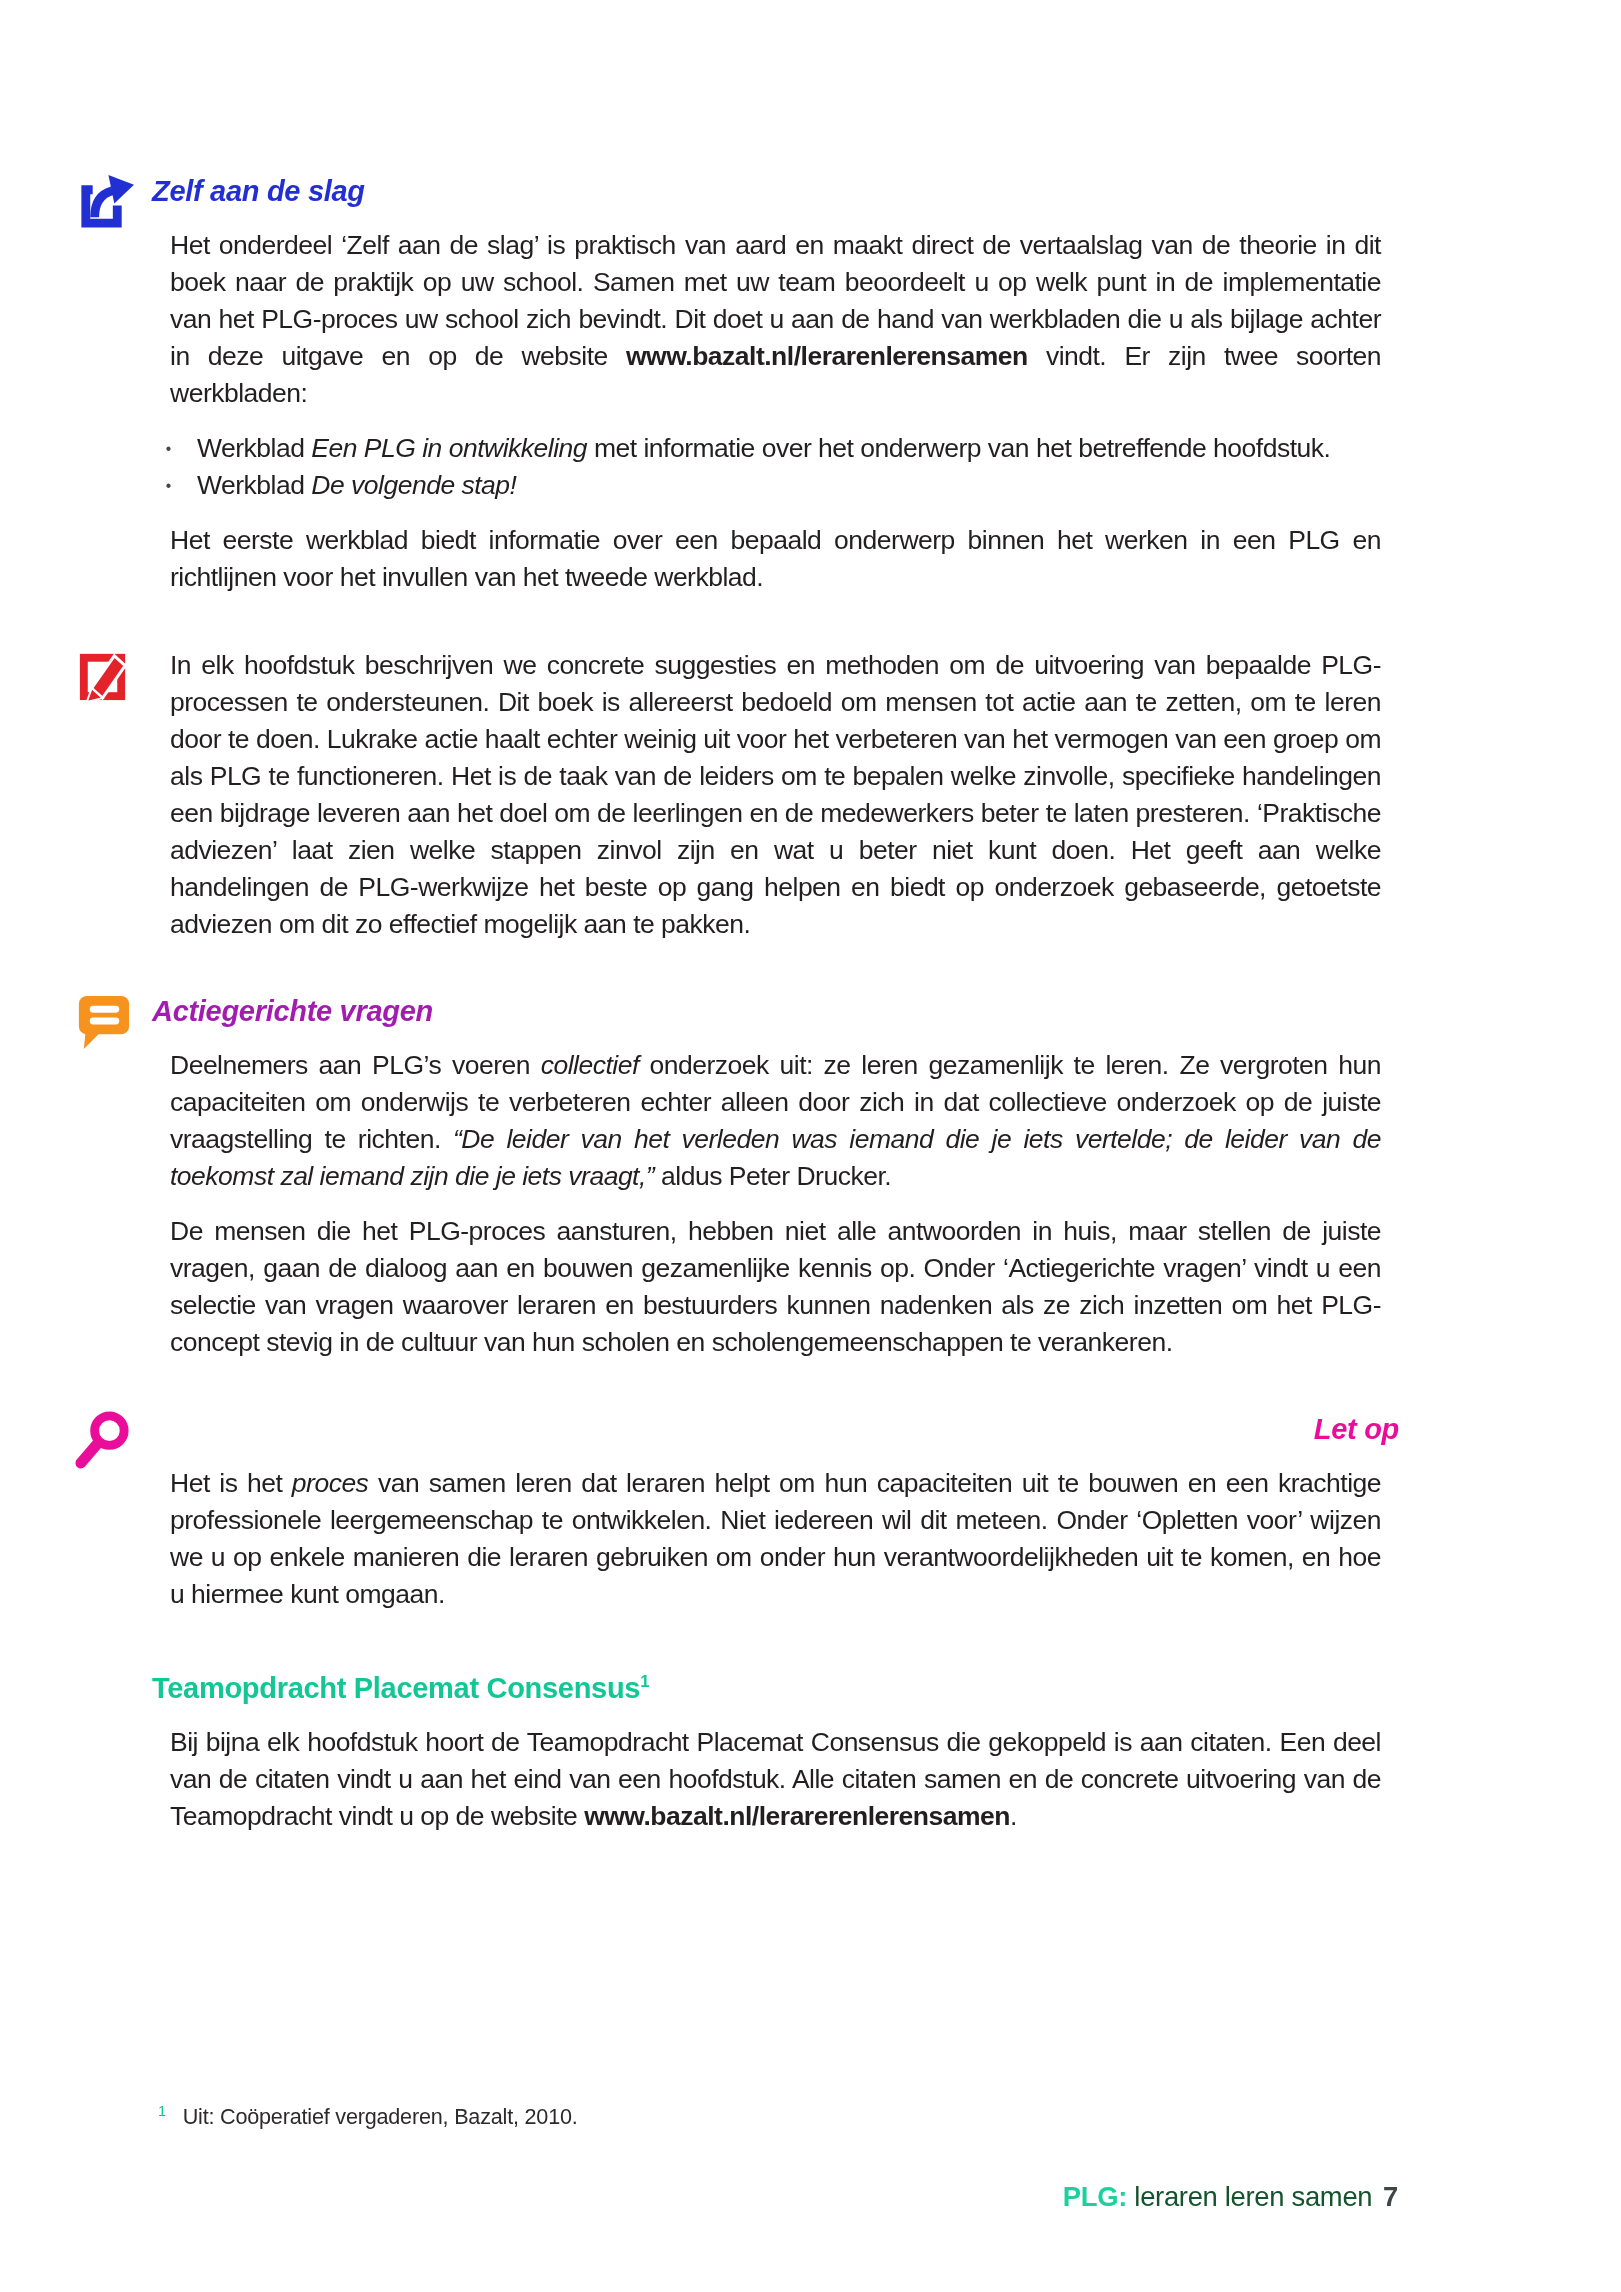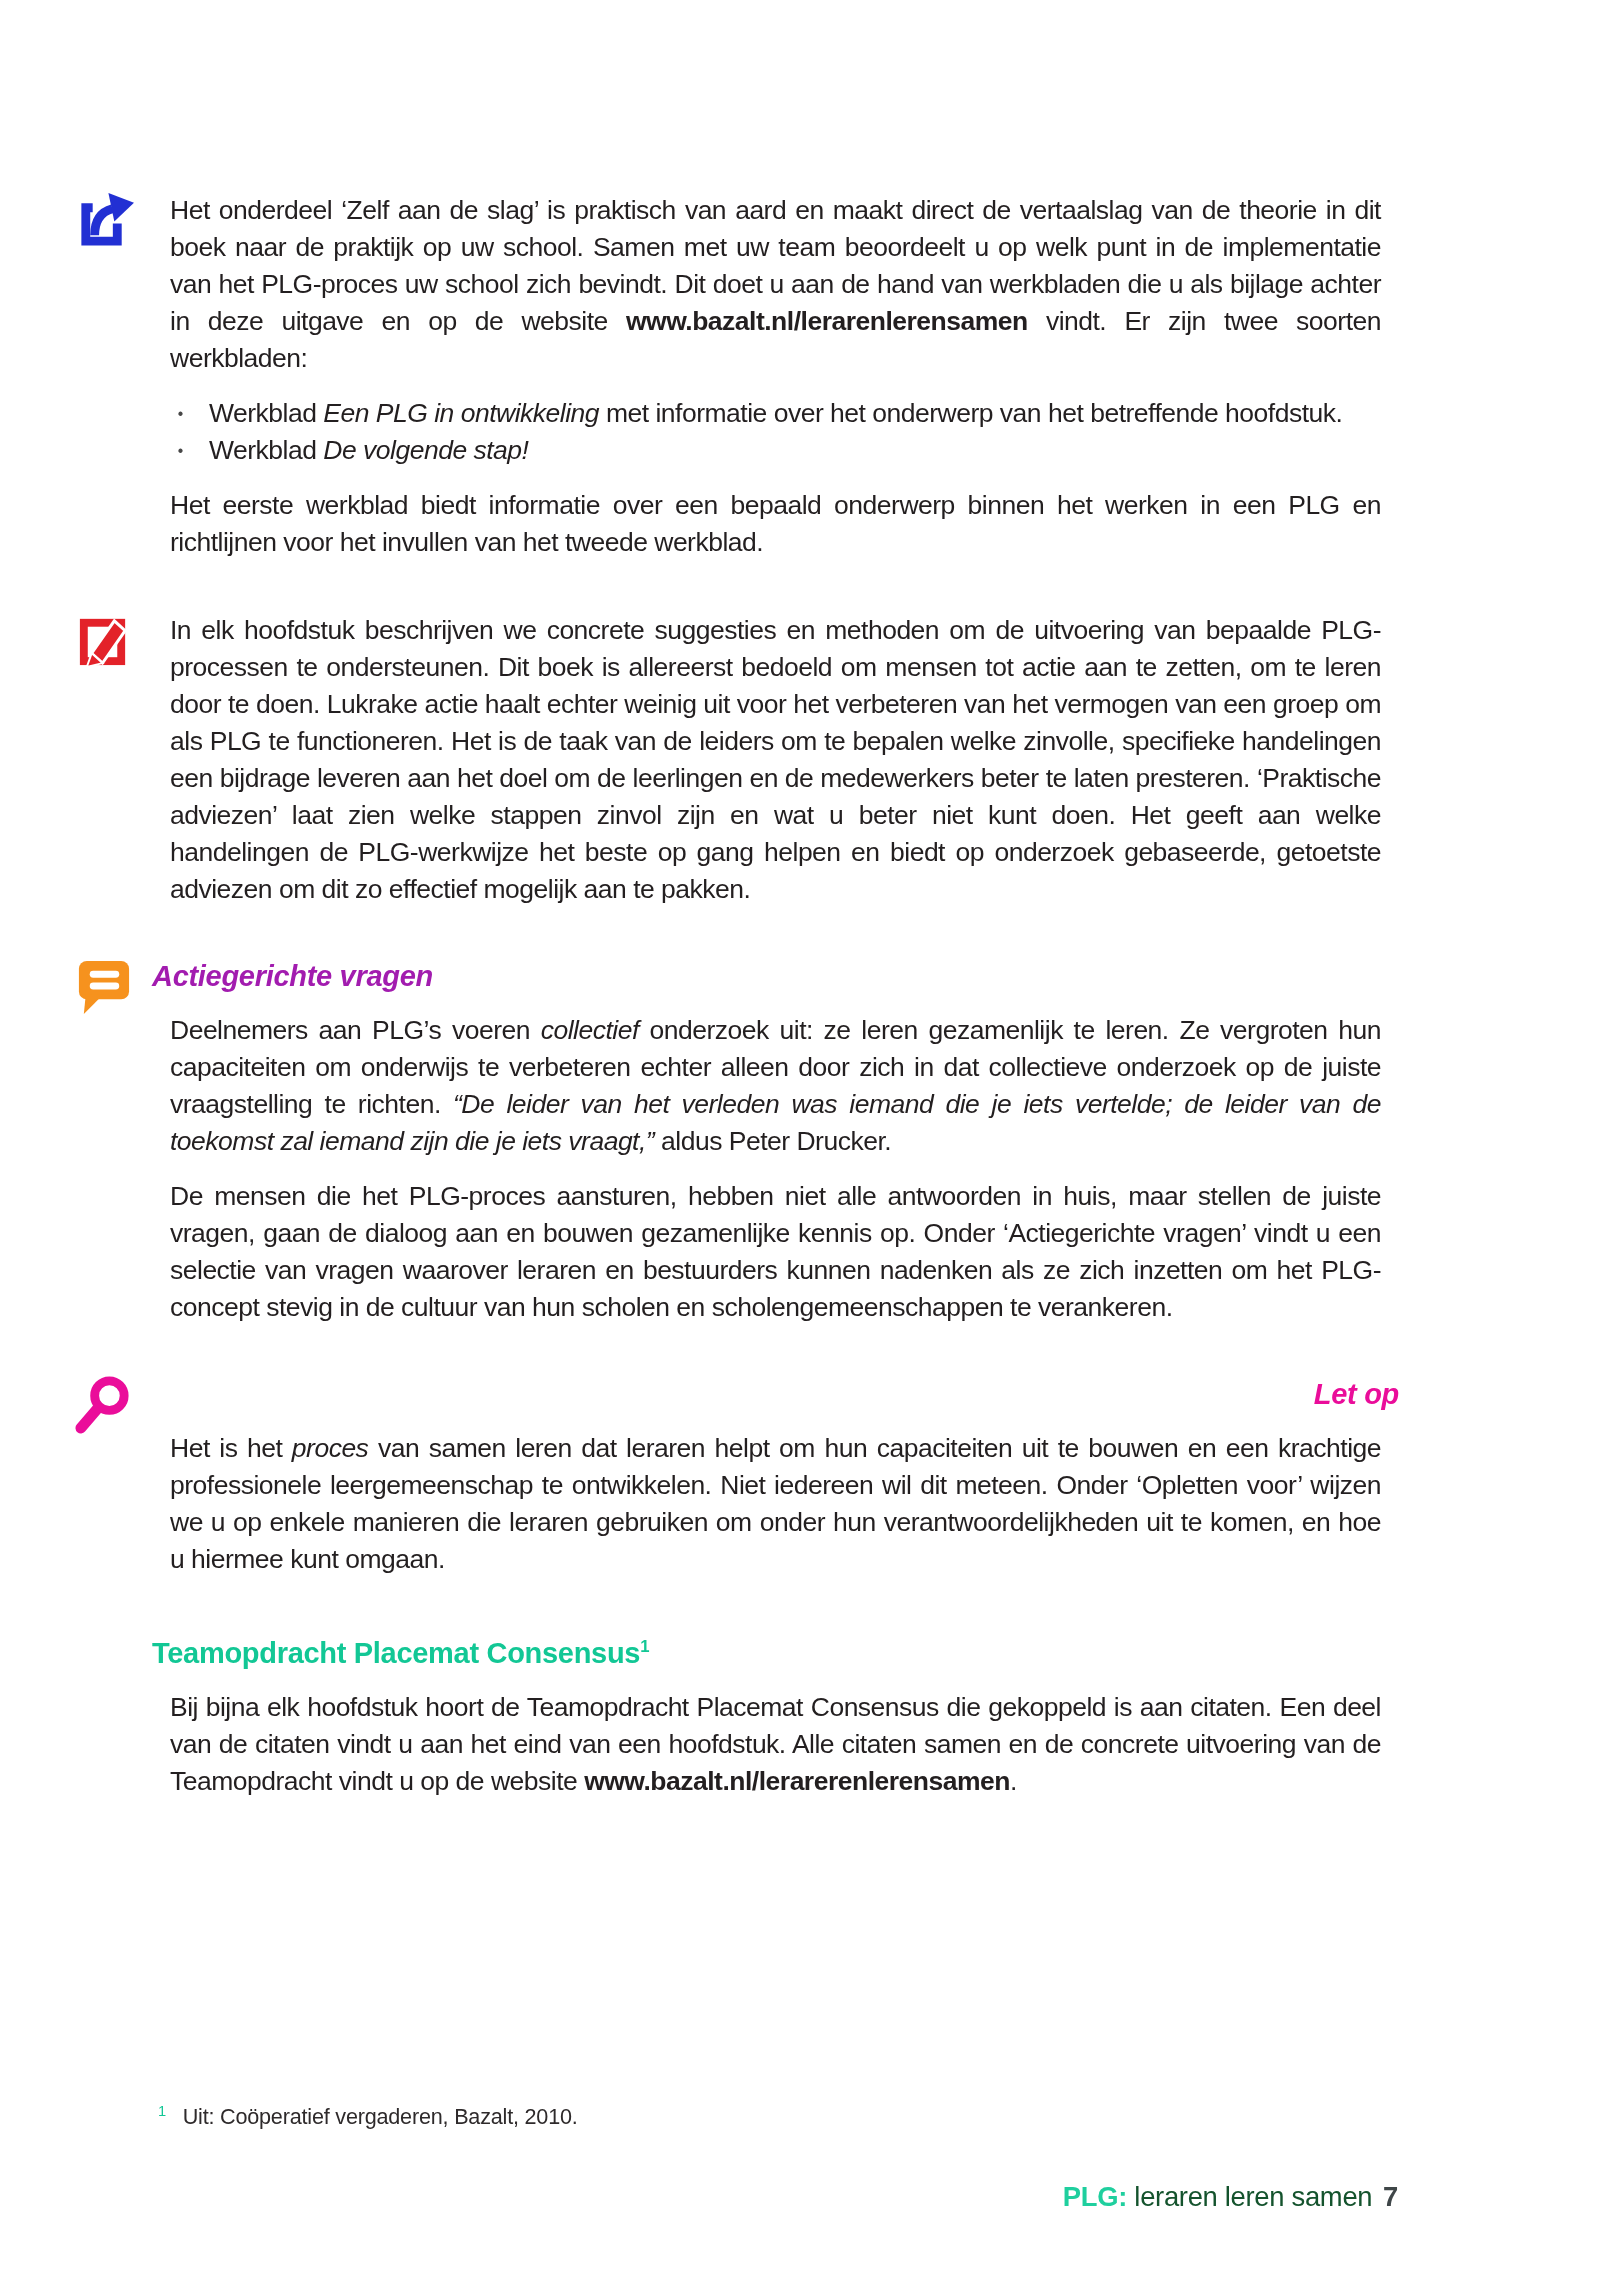--- a/index.html
+++ b/index.html
@@ -29,21 +29,21 @@
     letter-spacing: -0.3px;
   }
   .sec-title.no-italic { font-style: normal; }
   .sec-title sup { font-size: 16.7px; font-style: normal; }
   p.body {
     margin: 18px;
     font-size: 26.5px; line-height: 37px;
     text-align: justify;
     letter-spacing: -0.5px;
   }
-  ul.bullets { margin: 12px; padding: 0; list-style: none; }
+  ul.bullets { margin: 0; padding: 0; list-style: none; }
   ul.bullets li {
     position: relative; padding-left: 45px;
     font-size: 26.5px; line-height: 37px;
     text-align: justify; letter-spacing: -0.5px;
   }
   ul.bullets li::before {
     content: "\2022";
     position: absolute; left: 13.7px; top: 0;
     font-size: 15.7px; line-height: 37px; color: #474747;
   }
@@ -69,20 +69,21 @@
 <div class="content" style="color: rgb(35, 31, 32);">
 
   <section class="section">
     <span class="sec-icon" style="color: rgb(34, 48, 211);">
       <svg viewBox="0 0 64 60" xmlns="http://www.w3.org/2000/svg">
         <path d="M46 34 V52 H14 V18 H21" fill="none" stroke="currentColor" stroke-width="9"></path>
         <path d="M23 46 C23 30 30 22 41 19" fill="none" stroke="currentColor" stroke-width="9"></path>
         <polygon points="37,3 63,13 43,32" fill="currentColor"></polygon>
       </svg>
     </span>
+    <h2 class="sec-title" style="color: rgb(34, 48, 211);">Zelf aan de slag</h2>
     <p class="body"><span>Het onderdeel ‘Zelf aan de slag’ is praktisch van aard en maakt direct de vertaalslag van de theorie in dit boek naar de praktijk op uw school. Samen met uw team beoordeelt u op welk punt in de implementatie van het PLG-proces uw school zich bevindt. Dit doet u aan de hand van werkbladen die u als bijlage achter in deze uitgave en op de website </span><span class="seg-b">www.bazalt.nl/lerarenlerensamen</span><span> vindt. Er zijn twee soorten werkbladen:</span></p>
     <ul class="bullets">
       <li><span>Werkblad </span><span class="seg-i">Een PLG in ontwikkeling</span><span> met informatie over het onderwerp van het betreffende hoofdstuk.</span></li>
       <li><span>Werkblad </span><span class="seg-i">De volgende stap!</span></li>
     </ul>
     <p class="body"><span>Het eerste werkblad biedt informatie over een bepaald onderwerp binnen het werken in een PLG en richtlijnen voor het invullen van het tweede werkblad.</span></p>
   </section>
 
   <section class="section">
     <span class="sec-icon" style="color: rgb(227, 34, 41);">

